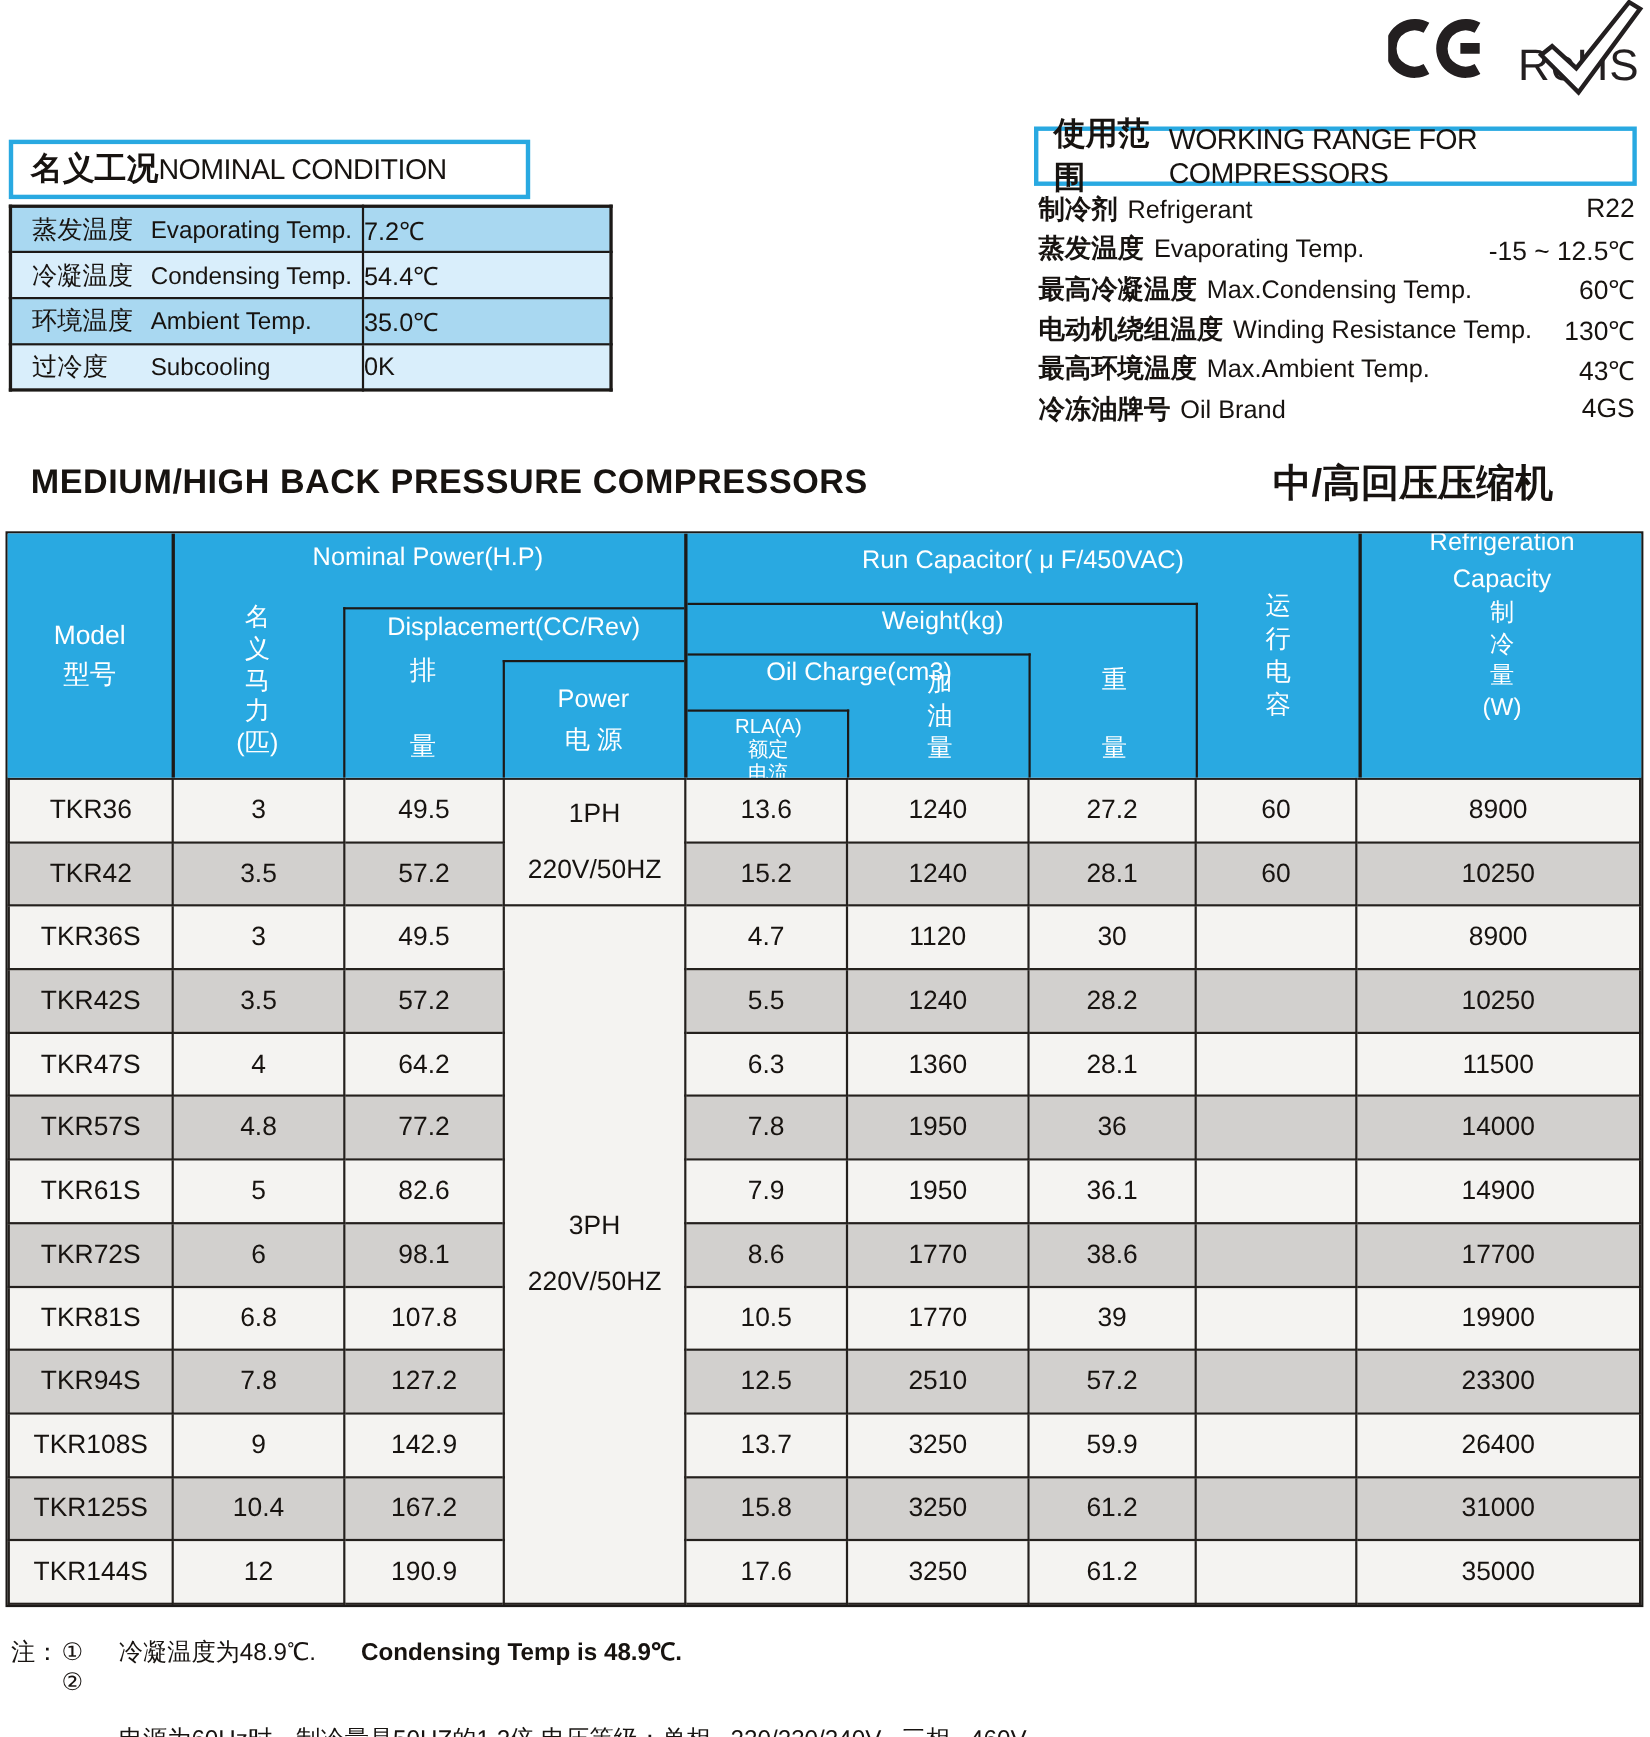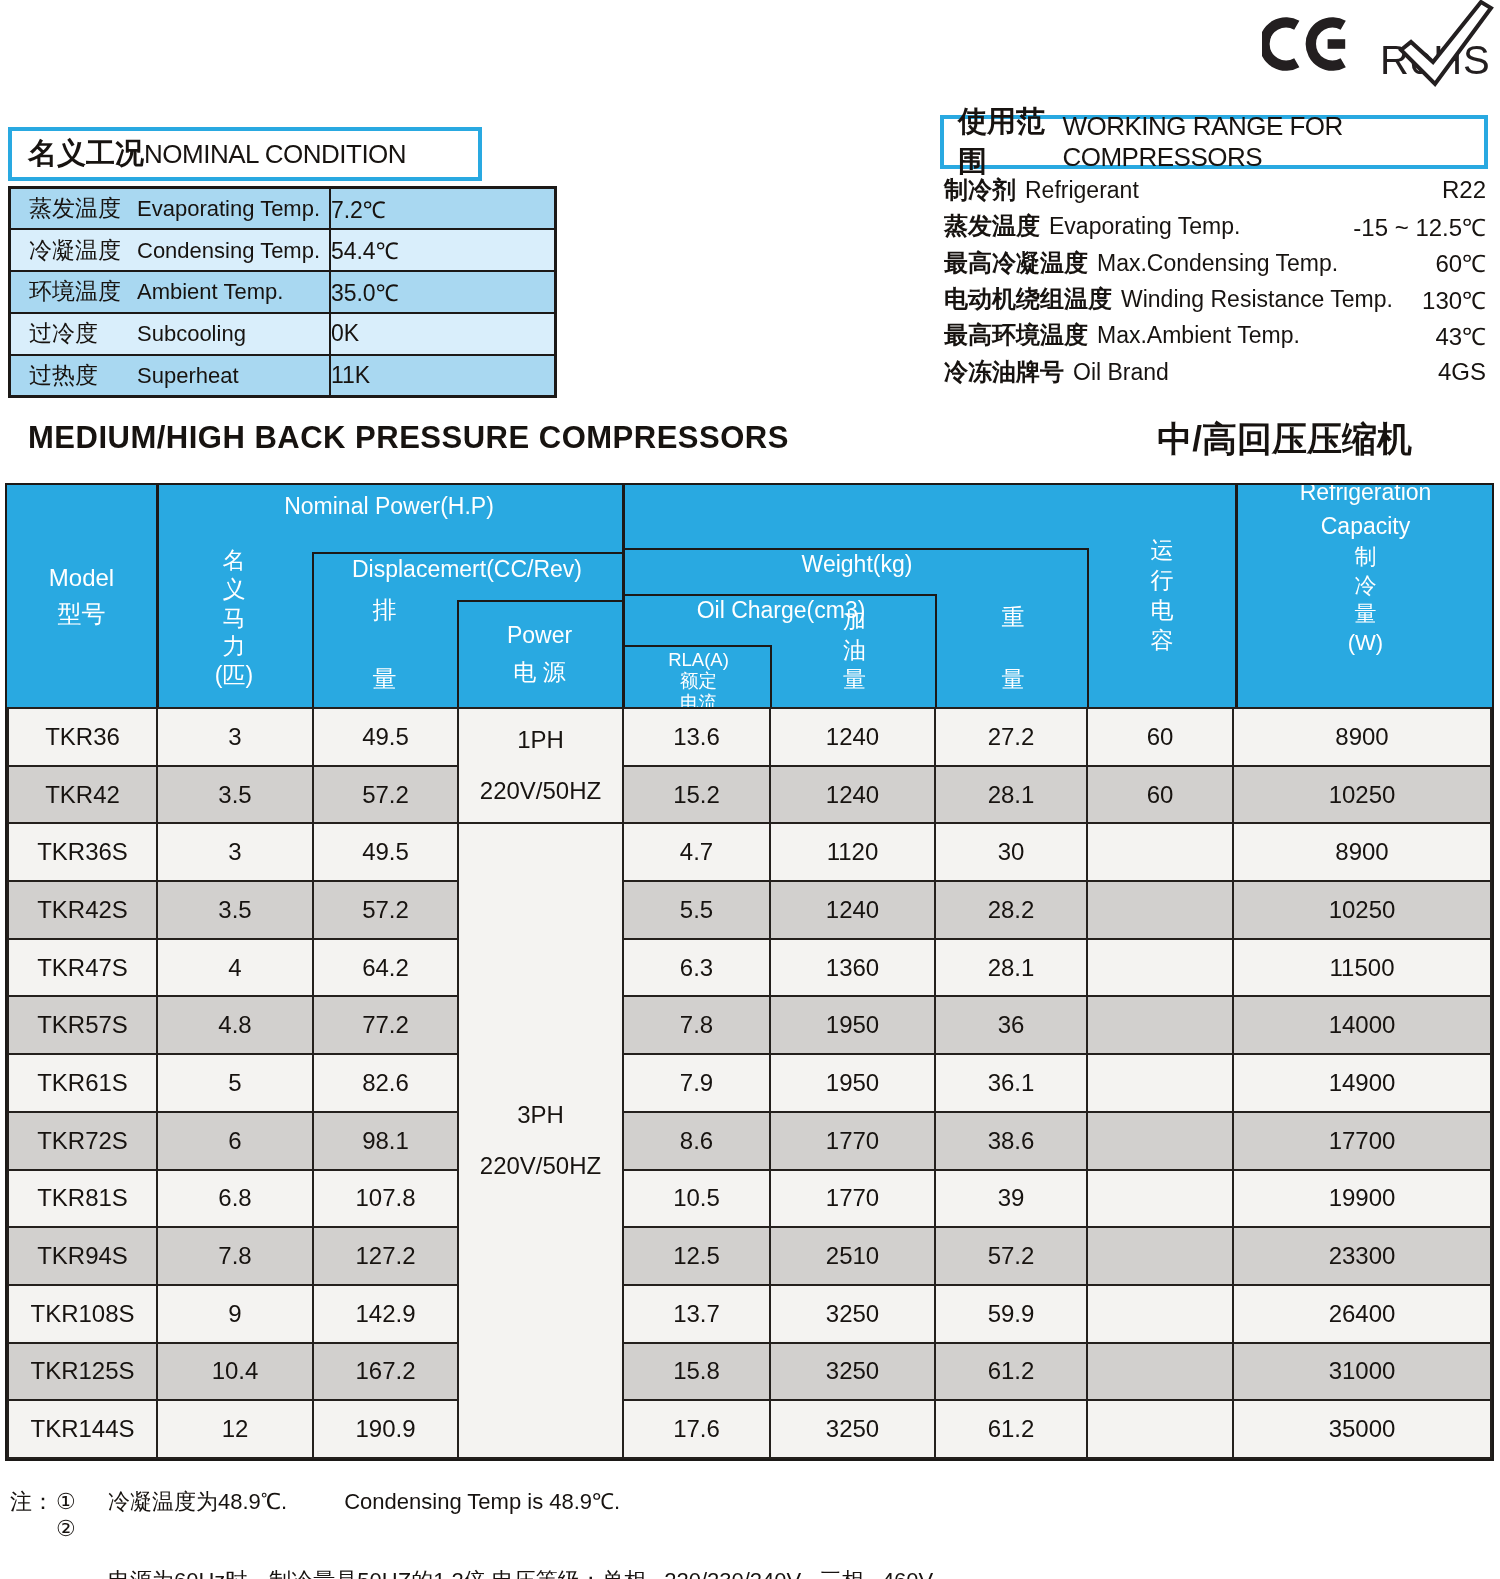--- a/index.html
+++ b/index.html
@@ -57,21 +57,21 @@
   #data-table tr:nth-child(odd) td  { background:#f4f3f1; }
   #data-table tr:nth-child(even) td { background:#d2d0ce; }
   #data-table td.power-cell { background:#f4f3f1 !important; white-space:pre-line; line-height:2.1; }
 
   
   #notes { left:10px; top:1489px; width:1480px; font-size:22px; line-height:26px; }
   #notes .note-line { display:flex; margin-bottom:1px; }
   #notes span, #notes div { white-space:pre-wrap; }
   .note-prefix { display:inline-block; width:46px; }
   .note-num { display:inline-block; width:52px; }
-  .note-en-gap { margin-left:57px; }
+  .note-en-gap { margin-left:41px;font-weight:bold; }
 </style>
 </head>
 <body>
 
 <svg id="ce-logo" class="abs" viewBox="0 0 120 70">
   <path d="M 43.5 11.6 A 27 27 0 1 0 43.5 58.4" fill="none" stroke="#231f20" stroke-width="13"></path>
   <path d="M 101.5 11.6 A 27 27 0 1 0 101.5 58.4" fill="none" stroke="#231f20" stroke-width="13"></path>
   <path d="M 82 35 H 104" fill="none" stroke="#231f20" stroke-width="12"></path>
 </svg>
 <div id="rohs-wrap" class="abs">
@@ -101,24 +101,20 @@
       <td class="nc-val">54.4℃</td>
     </tr>
     <tr>
       <td class="nc-label"><span class="nc-zh">环境温度</span><span class="nc-en">Ambient Temp.</span></td>
       <td class="nc-val">35.0℃</td>
     </tr>
     <tr>
       <td class="nc-label"><span class="nc-zh">过冷度</span><span class="nc-en">Subcooling</span></td>
       <td class="nc-val">0K</td>
     </tr>
-    <tr>
-      <td class="nc-label"><span class="nc-zh">过热度</span><span class="nc-en">Superheat</span></td>
-      <td class="nc-val">11K</td>
-    </tr>
   </tbody>
 </table>
 
 <div id="range-box" class="abs title-box">
   <span class="tb-zh">使用范围</span>
   <span class="tb-en" style="margin-left:4px">WORKING RANGE FOR COMPRESSORS</span>
 </div>
 
 <div id="range-list" class="abs">
   <div class="wr-row">
@@ -175,20 +171,21 @@
 (匹)</div>
 
     <div class="hlabel" style="left:305px; top:71px; width:310px;">Displacemert(CC/Rev)</div>
     <div class="hlabel hcenter pre" style="left:305px; top:98px; width:145px; height:124px; font-size:24px; line-height:1.45;">排
 
 量</div>
 
     <div class="hlabel hcenter pre" style="left:450px; top:115px; width:165px; height:107px; line-height:1.6;">Power
 电 源</div>
 
+    <div class="hlabel" style="left:618px; top:10px; width:610px;">Run Capacitor( μ F/450VAC)</div>
     <div class="hlabel" style="left:618px; top:66px; width:464px;">Weight(kg)</div>
     <div class="hlabel" style="left:618px; top:112px; width:312px;">Oil Charge(cm3)</div>
     <div class="hlabel pre" style="left:618px; top:164px; width:147px; font-size:18.5px; line-height:1.16;">RLA(A)
 额定
 电流</div>
 
     <div class="hlabel hcenter pre" style="left:765px; top:109px; width:165px; height:113px; line-height:1.3;">加
 油
 量</div>
     <div class="hlabel hcenter pre" style="left:930px; top:105px; width:152px; height:117px; line-height:1.35;">重

